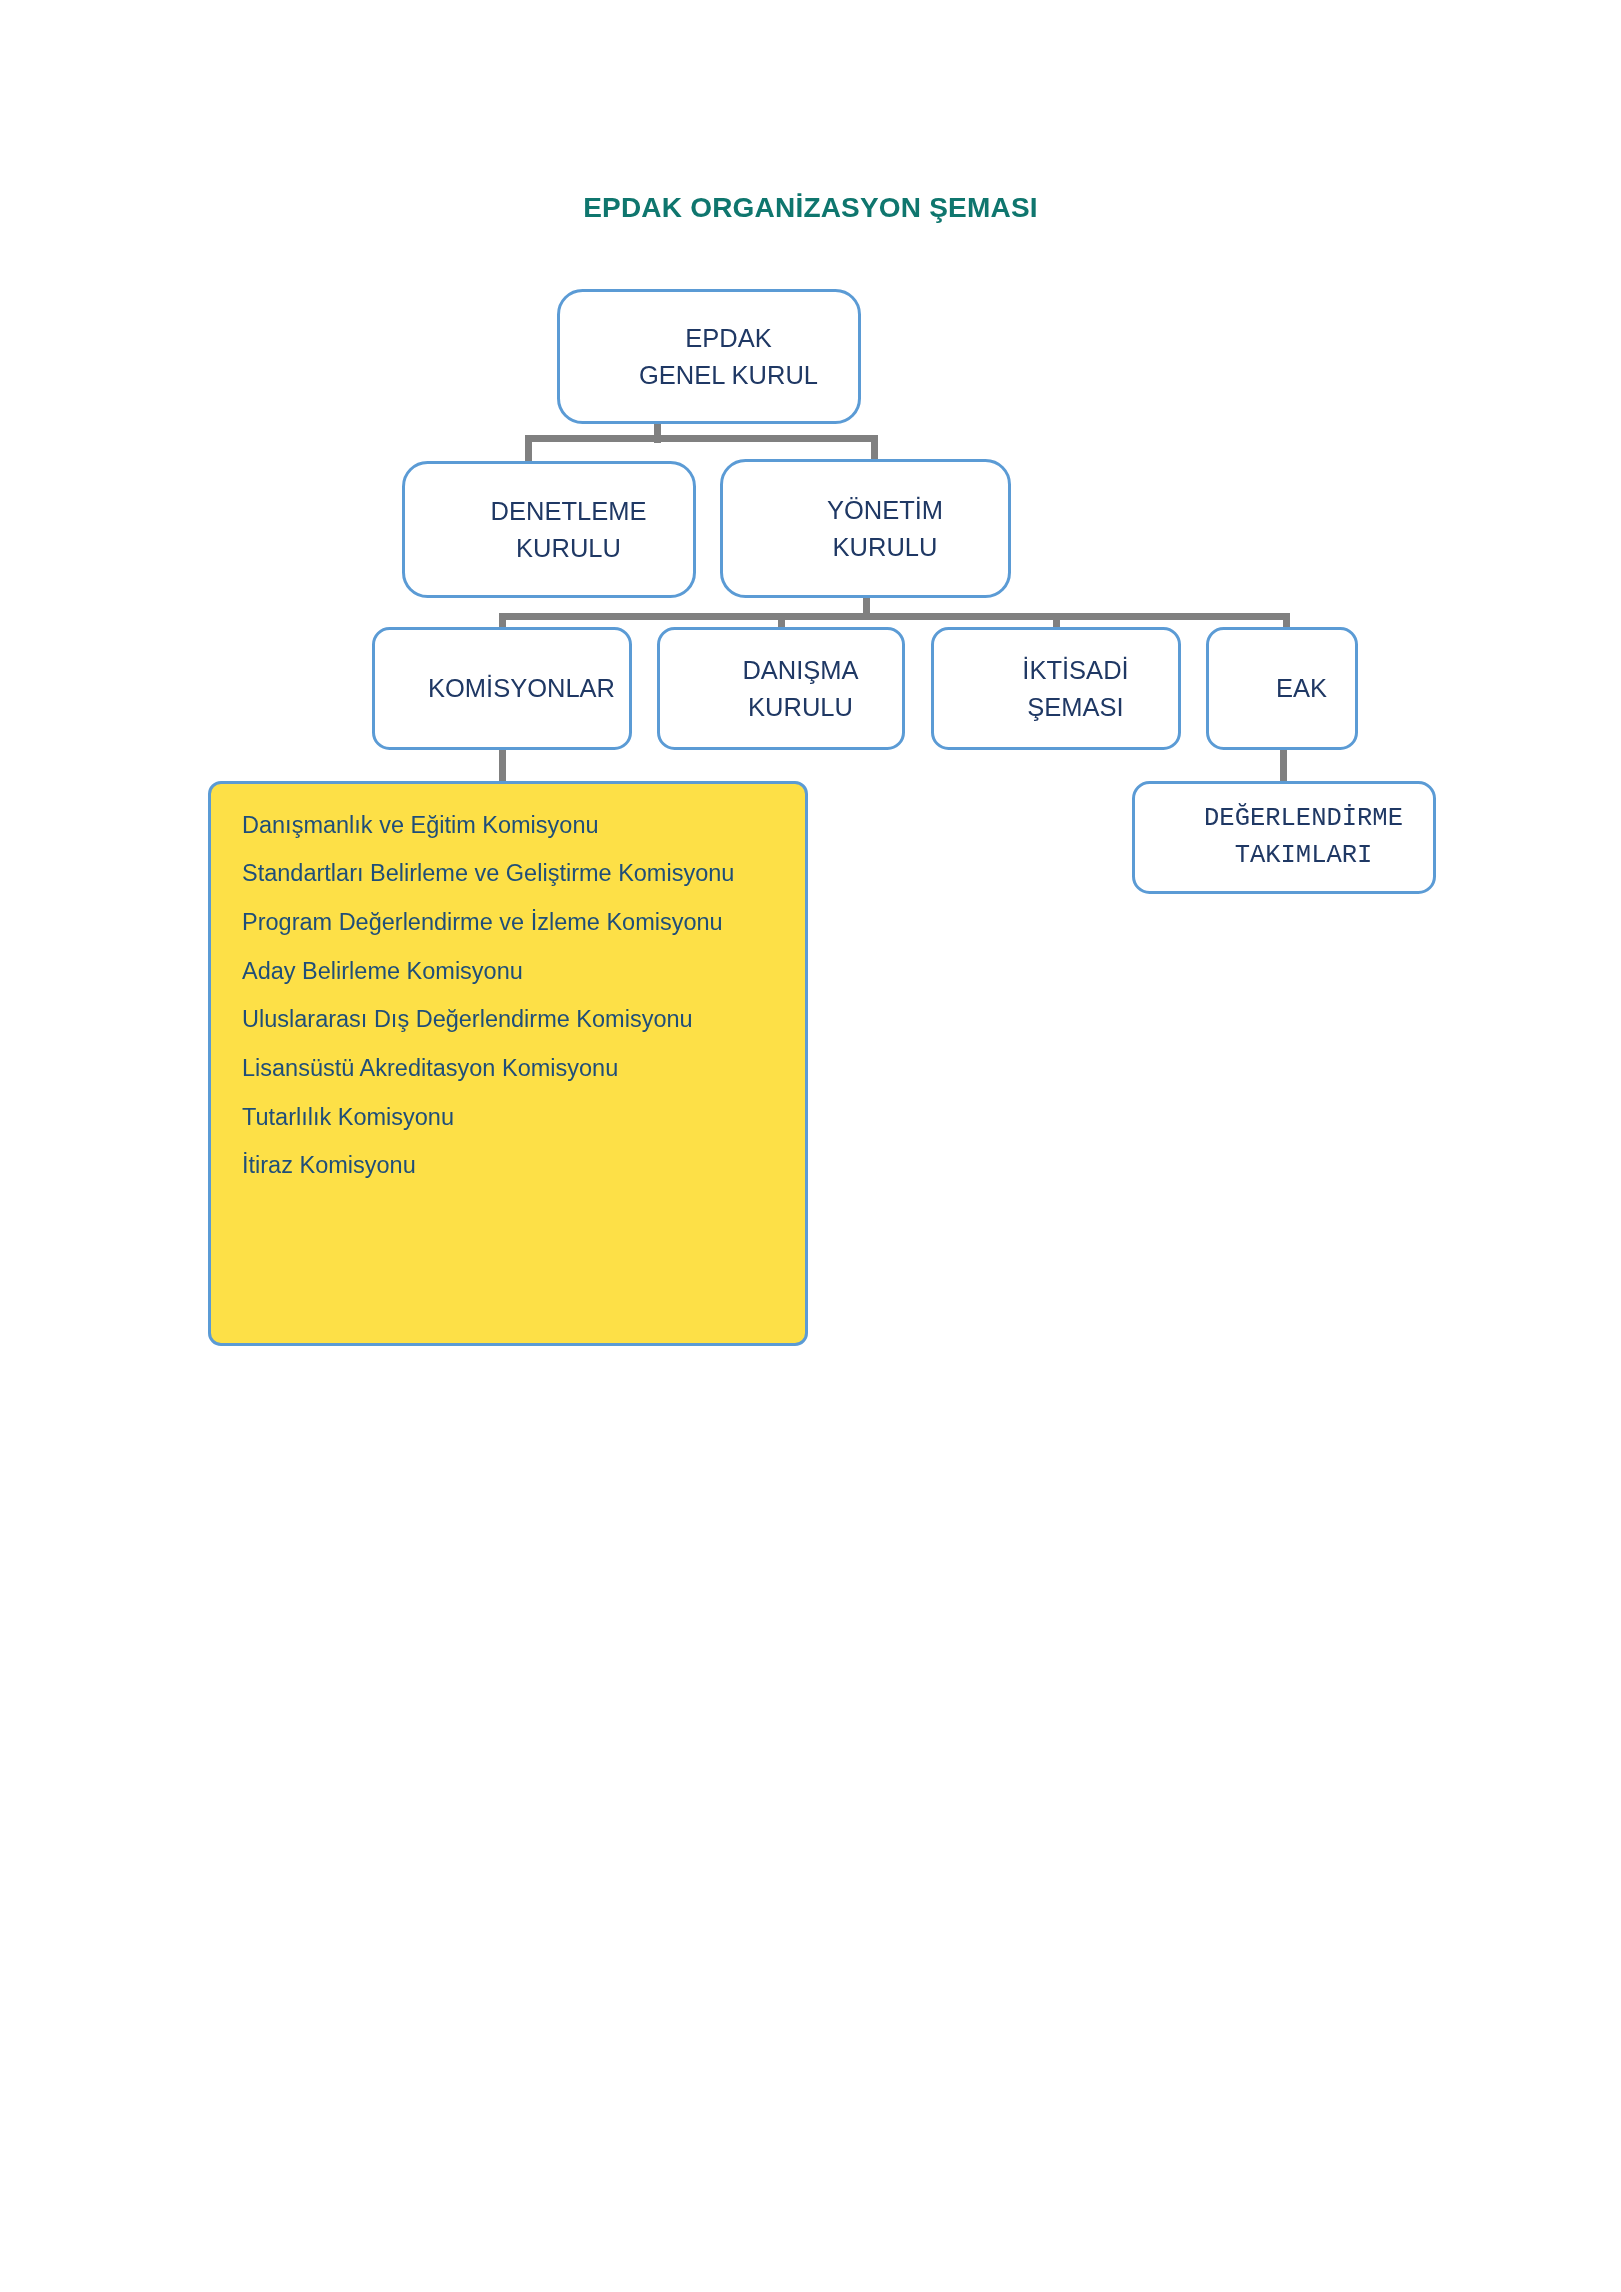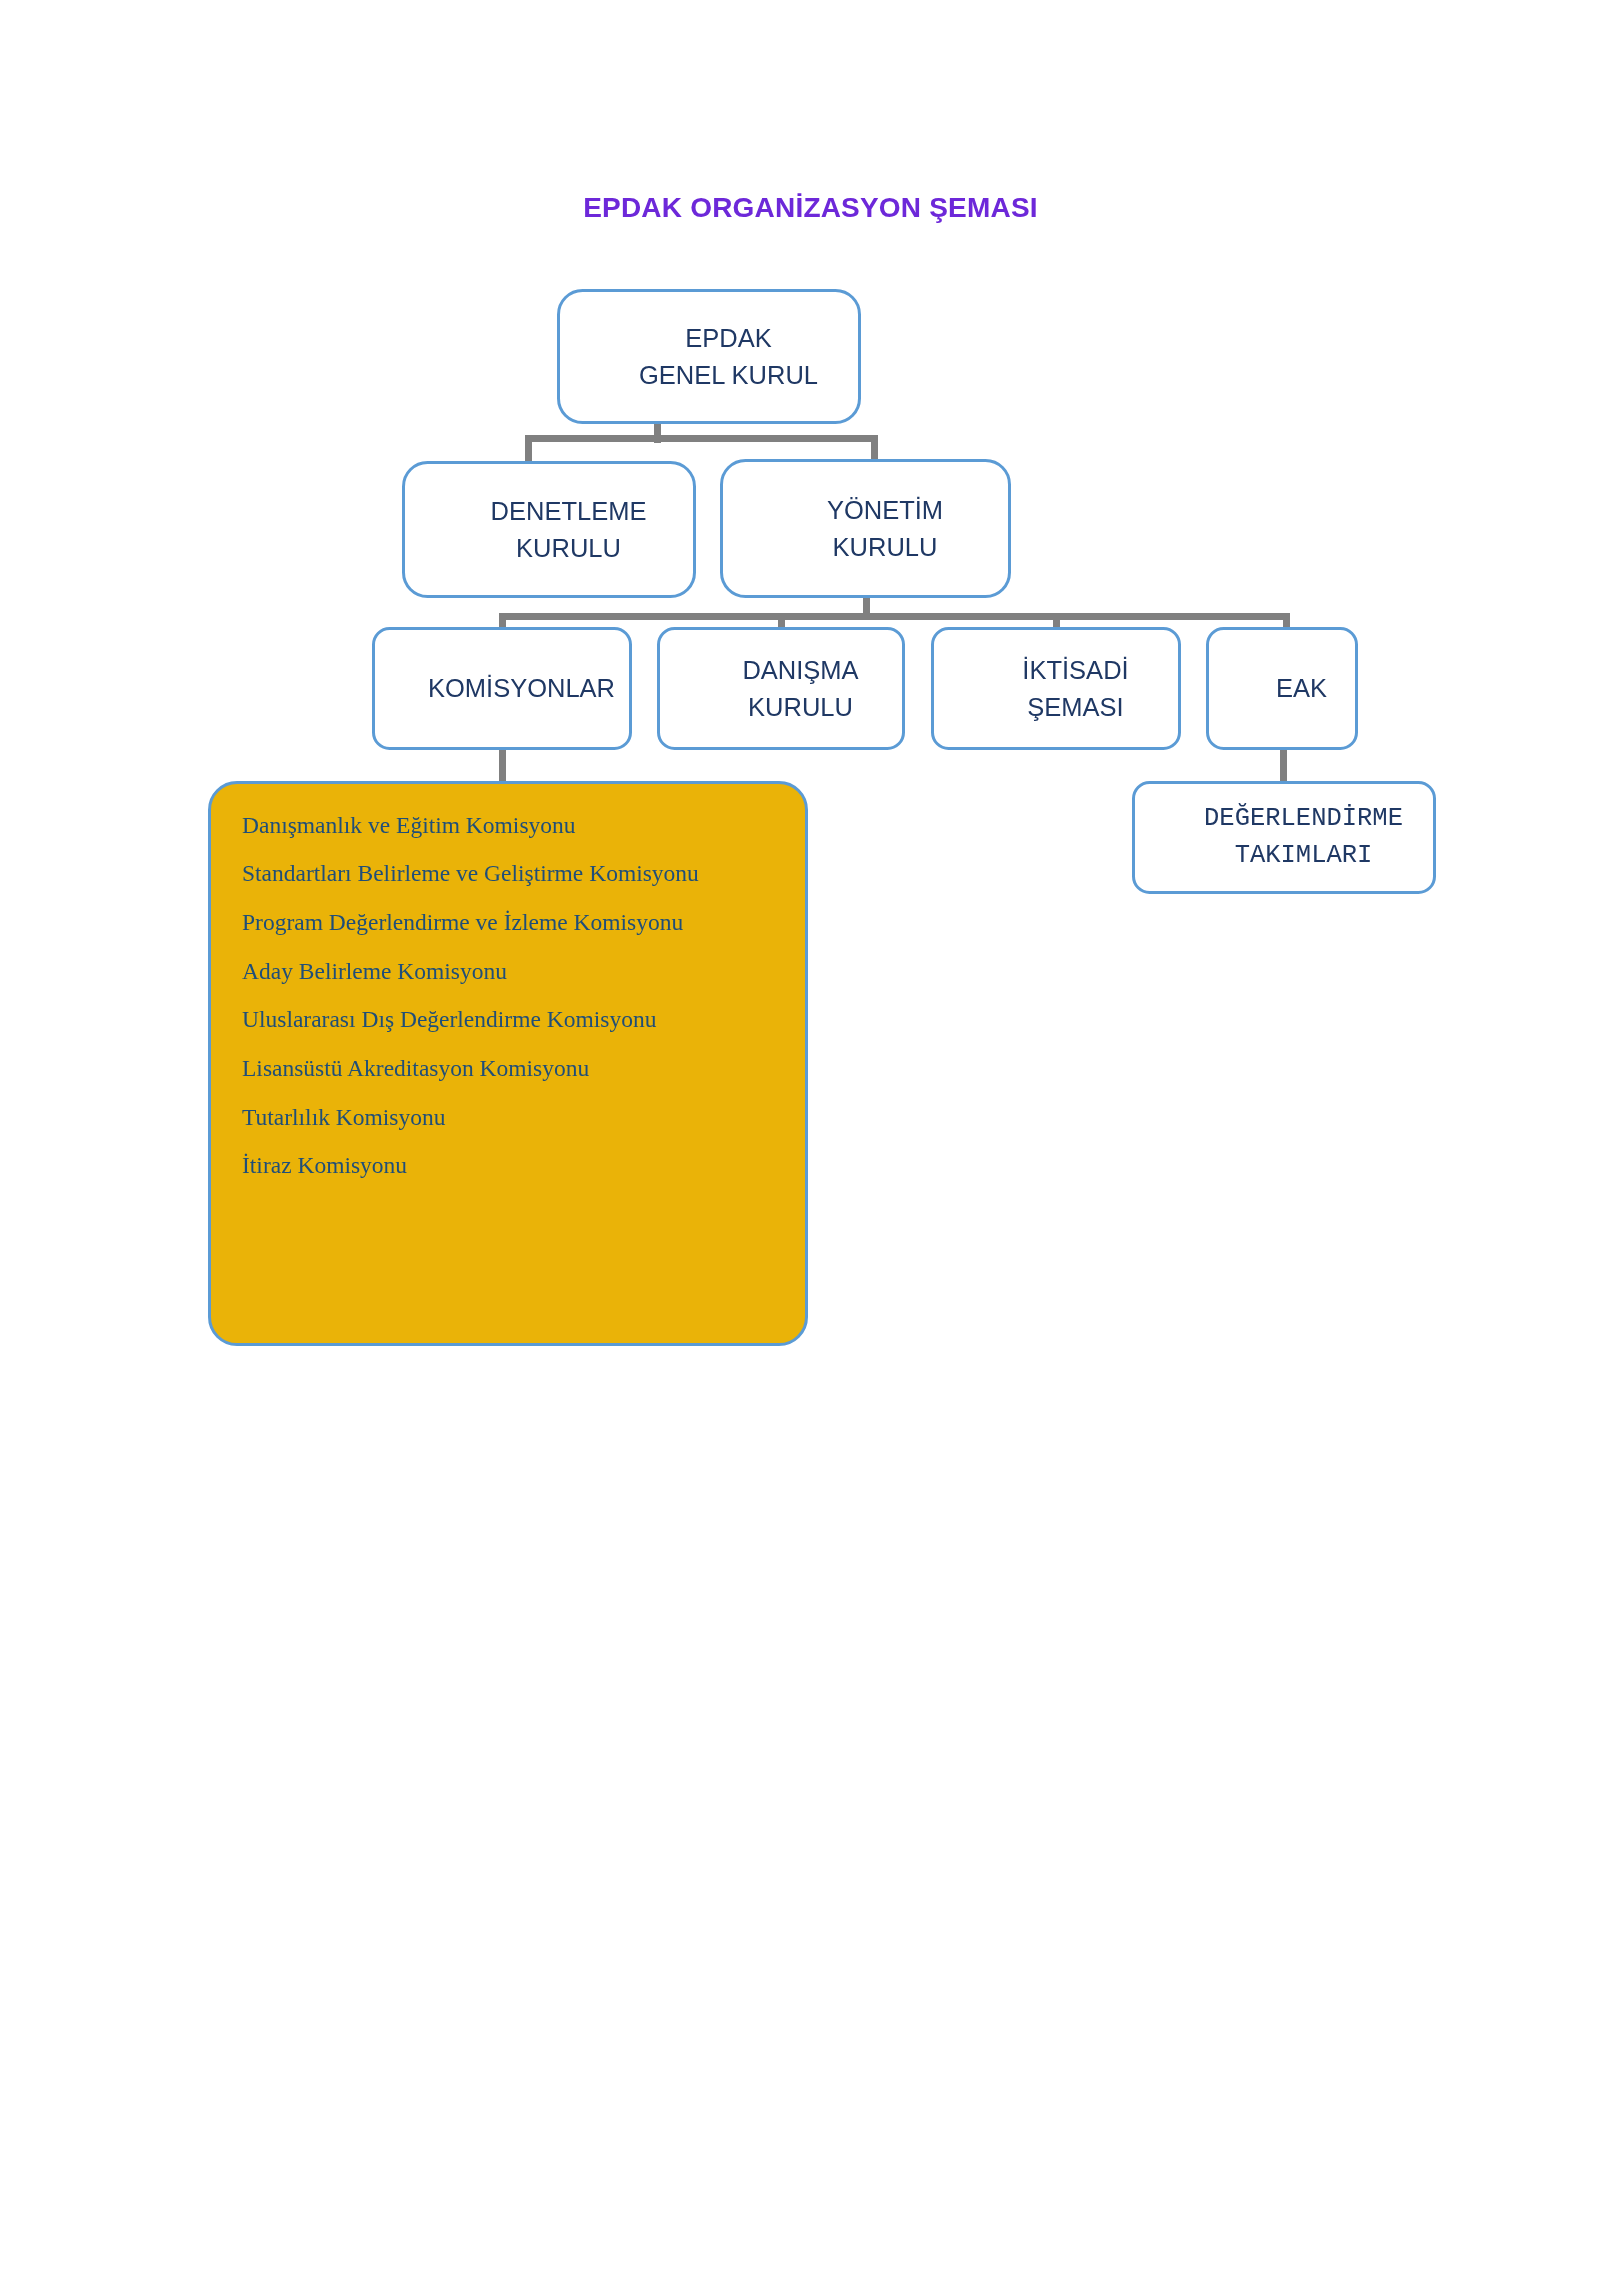--- a/index.html
+++ b/index.html
@@ -21,21 +21,21 @@
 
   
   .chart-title {
     position: absolute;
     left: 0;
     top: 192px;
     width: 1621px;
     text-align: center;
     font-size: 28px;
     font-weight: bold;
-    color: #6d28d9;
+    color: #0f766e;
     letter-spacing: 0.2px;
   }
 
   
   .conn {
     position: absolute;
     background: #808080;
   }
   .conn-h { height: 6.9px; }
   .conn-v { width: 6.9px; }
@@ -58,27 +58,26 @@
   }
   .node .line { display: block; }
 
   .node-big-radius { border-radius: 25.5px; }
 
   
   .commissions {
     position: absolute;
     box-sizing: border-box;
     border: 3.9px solid #5b9bd5;
-    border-radius: 29px;
-    background: #eab308;
+    border-radius: 13px;
+    background: #fde047;
     padding: 25.5px 29px 25.5px 31px;
     display: flex;
     flex-direction: column;
     justify-content: flex-start;
-    font-family: Liberation Serif, serif;
   }
   .commission-item {
     color: #1f4e79;
     font-size: 23.5px;
     line-height: 1.28;
     margin-bottom: 18.6px;
   }
   .commission-item:last-child { margin-bottom: 8px; }
 </style>
 </head>

